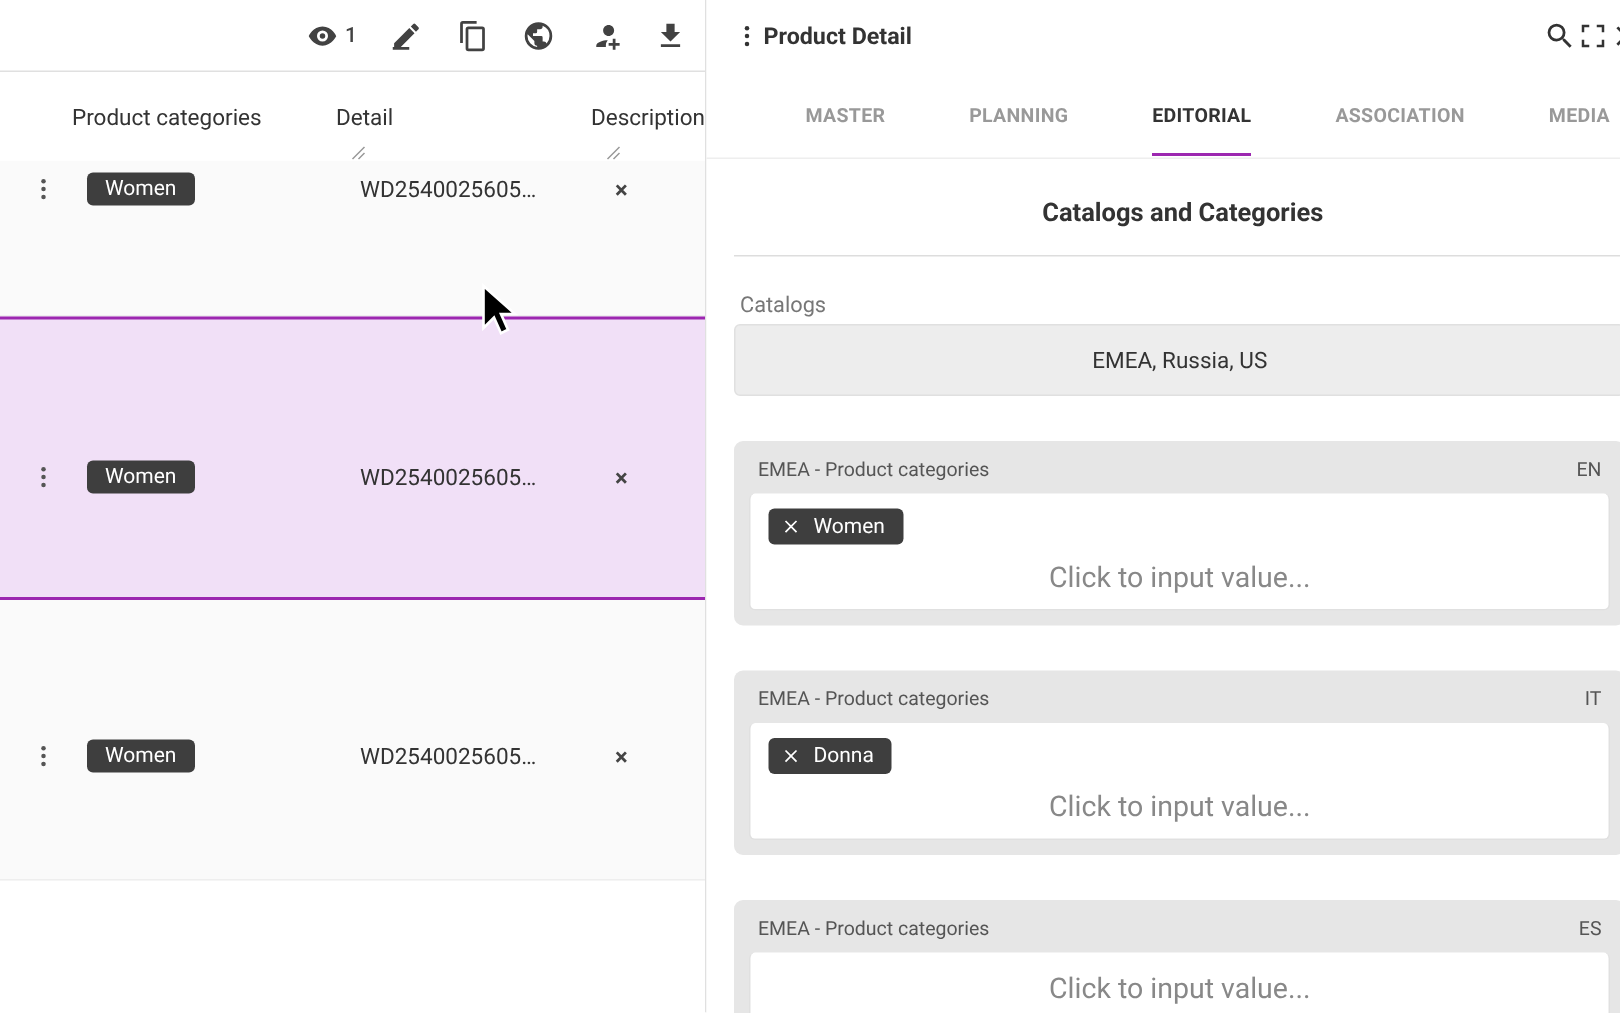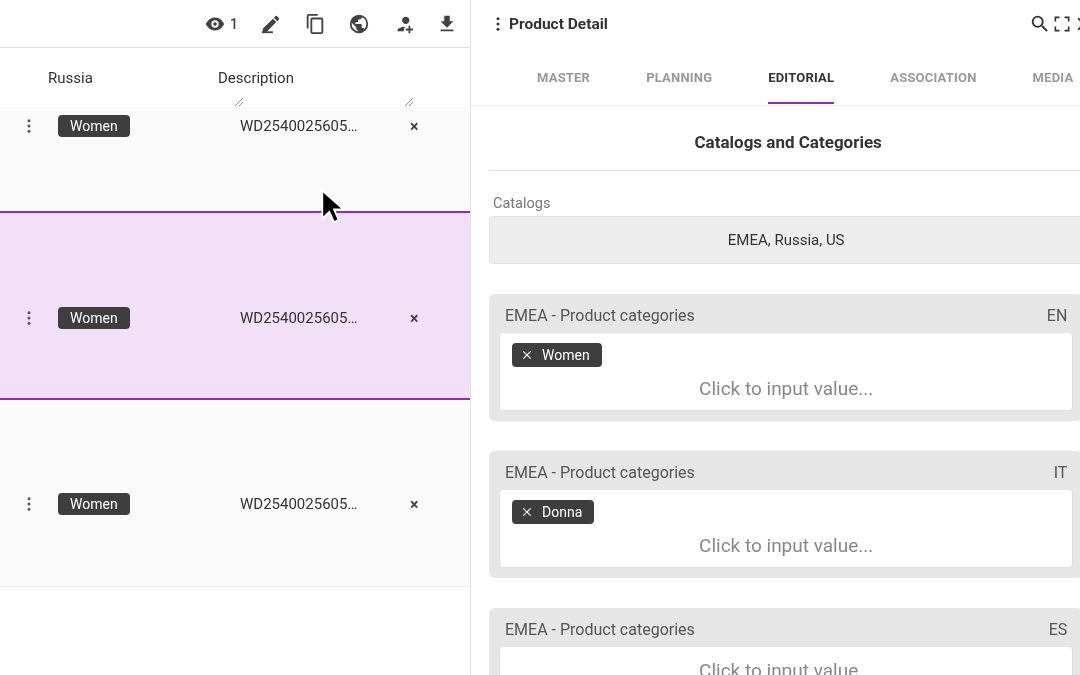--- a/index.html
+++ b/index.html
@@ -47,21 +47,21 @@
 .hdr-icon { width: 22px; height: 22px; display:flex; align-items:center; justify-content:center; cursor:pointer; color:#333; }
 .tabs { height: 58px; display:flex; align-items:center; gap: 28px; padding: 0 38px; border-bottom: 1px solid #eee; position: relative; }
 .tab { font-size: 13px; font-weight: 700; letter-spacing: 0.2px; color:#999; cursor:pointer; padding: 20px 0 18px; position: relative; margin-left: 28px; }
 .tab.active { color:#333; }
 .tab.active::after { content:''; position:absolute; left:0; right:0; bottom:-1px; height:2px; background:#9c27b0; }
 
 .detail-body { flex:1; padding: 18px 28px 0 18px; overflow-y: auto; text-align: center; }
 .section-title { font-size: 17px; font-weight: 700; color:#333; padding: 8px 0 18px 4px; border-bottom: 1px solid #ddd; margin-bottom: 24px; }
 
 .field-block { background:#e6e6e6; border-radius: 6px; padding: 10px 10px; margin-bottom: 30px; }
-.field-label-row { display:flex; justify-content:space-between; padding: 2px 6px 8px; font-size:16px; color:#555; }
+.field-label-row { display:flex; justify-content:space-between; padding: 2px 6px 8px; font-size:13px; color:#555; }
 .catalogs .field-label-row { padding: 0 4px 4px; font-size: 14.5px; color:#777; }
 .field-input { background:#fff; border:1px solid #e0e0e0; border-top:none; border-radius: 4px; padding: 10px 12px 8px; display:flex; flex-direction:column; gap:8px; }
 .catalogs { background: transparent; padding: 0; }
 .catalogs .catalog-box { background: #ededed; border: 1px solid #e0e0e0; border-radius: 4px; padding: 14px 14px; font-size:15px; color:#333; }
 
 .tags-row { display:flex; gap:8px; align-items:center; }
 .tag { background:#3e3e3e; color:#fff; border-radius:4px; font-size:14px; display:flex; align-items:center; gap:8px; padding: 4px 12px 4px 8px; }
 .tag-x { cursor:pointer; display:flex; align-items:center; }
 .placeholder { color:#888; font-size:19px; padding: 2px 2px; }
 
@@ -112,21 +112,22 @@
           </svg>
       </span>
     </div>
 
     <div class="grid-header">
       <div class="gh-icon">
         <svg viewBox="0 0 24 24" width="18" height="18">
             <path fill="#424242" d="M3 3h4v18H3zM10 3h4v18h-4zM17 3h4v18h-4z"></path>
           </svg>
       </div>
-      <div class="gh-col gh-prod">Russia</div>
+      <div class="gh-col gh-cat">Product categories</div>
+      <div class="gh-col gh-prod">Detail</div>
       <div class="gh-col gh-desc">Description</div>
       <span class="resize-handle rh1">
           <svg viewBox="0 0 10 10">
             <path d="M1 9 L9 1 M5 9 L9 5" stroke="#999" stroke-width="1" fill="none"></path>
           </svg>
         </span>
       <span class="resize-handle rh2">
           <svg viewBox="0 0 10 10">
             <path d="M1 9 L9 1 M5 9 L9 5" stroke="#999" stroke-width="1" fill="none"></path>
           </svg>

